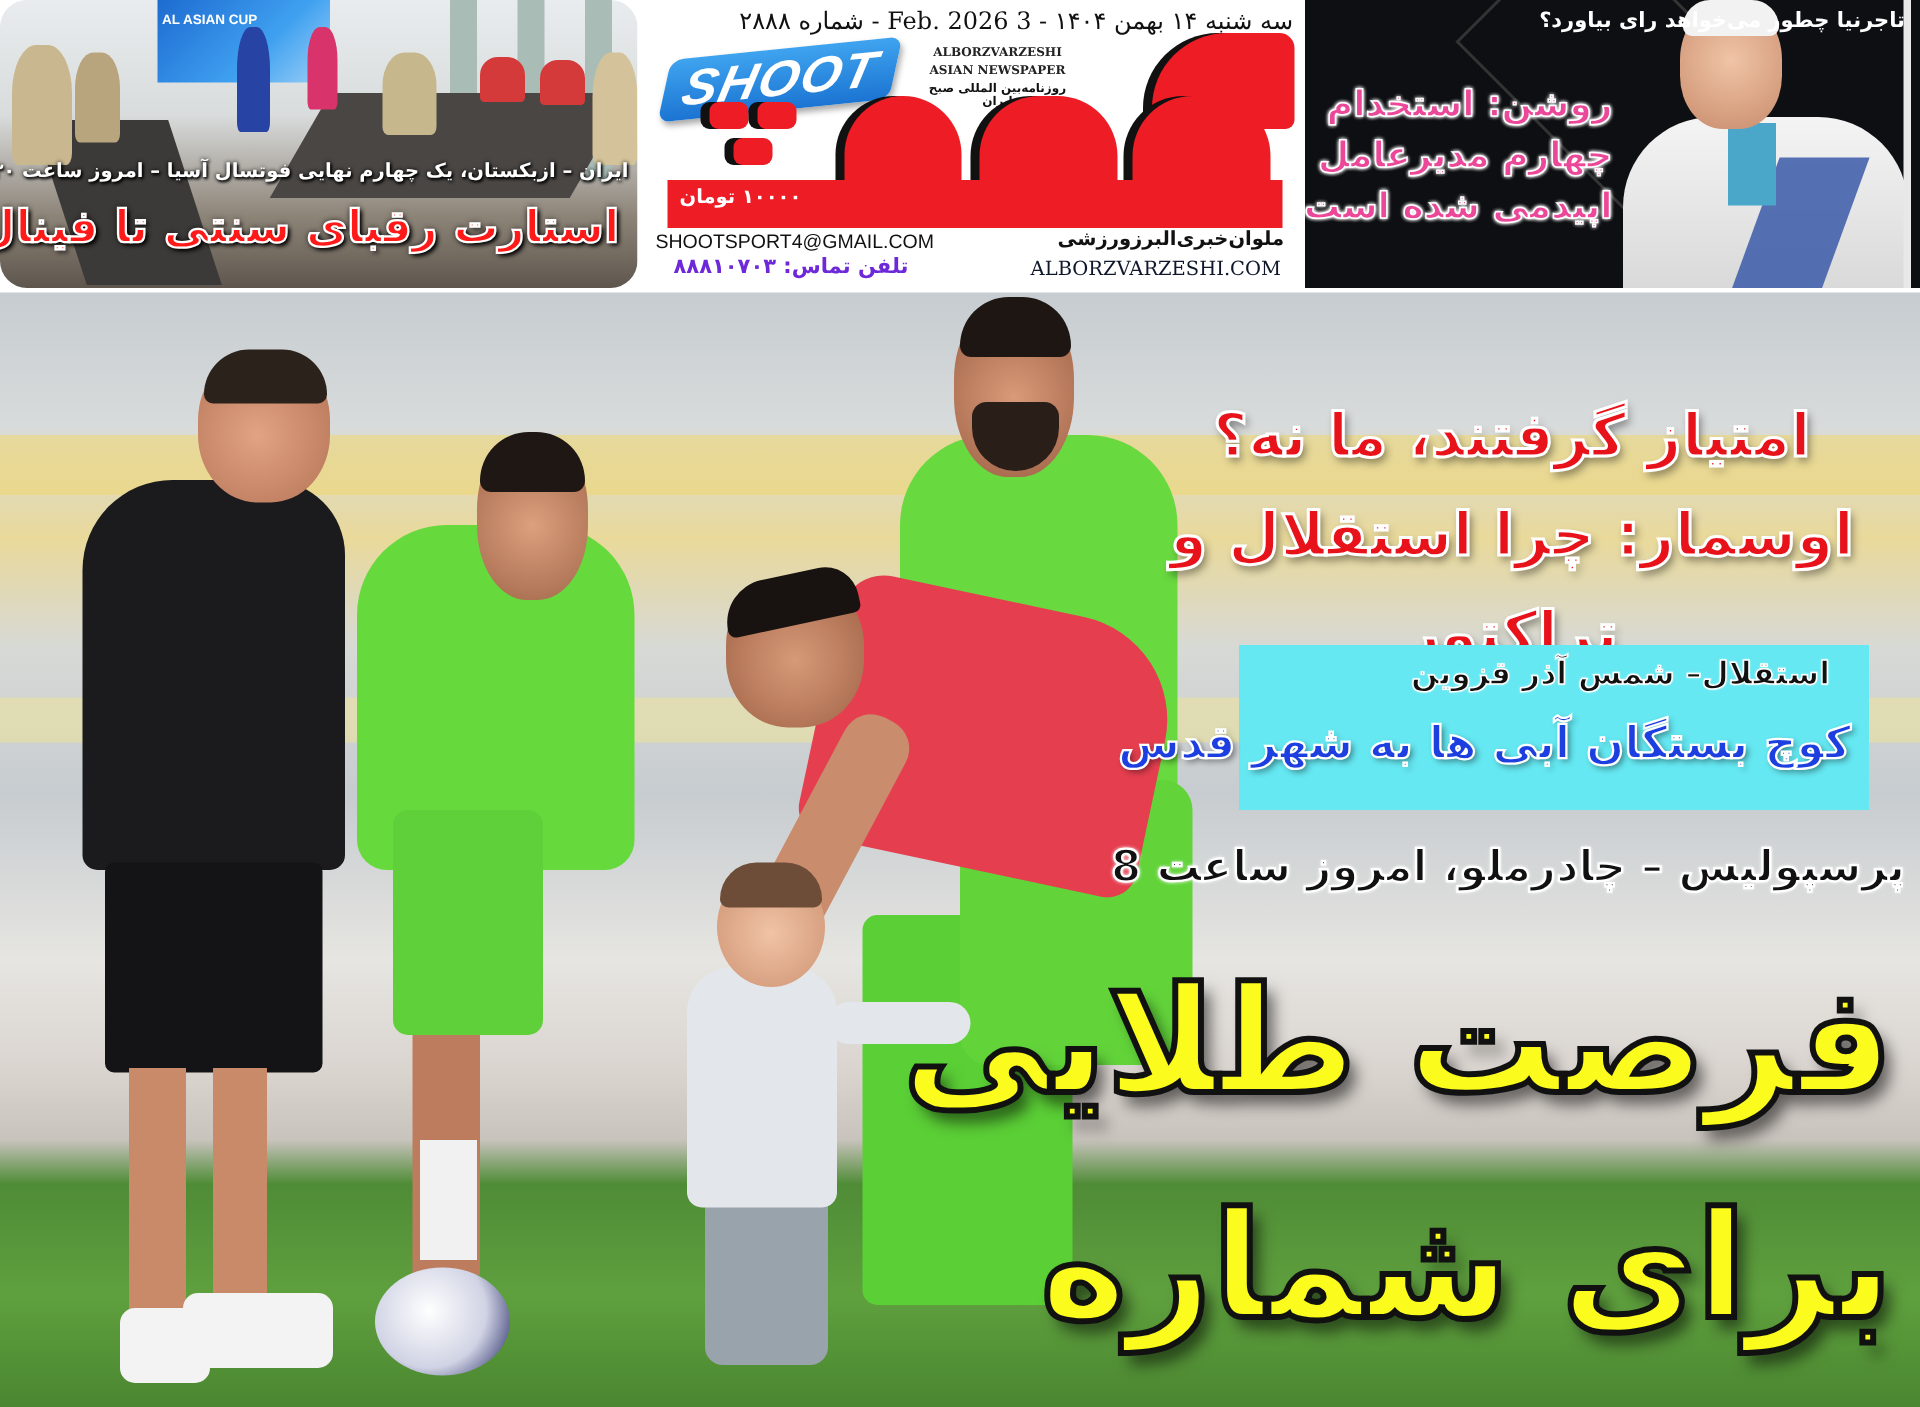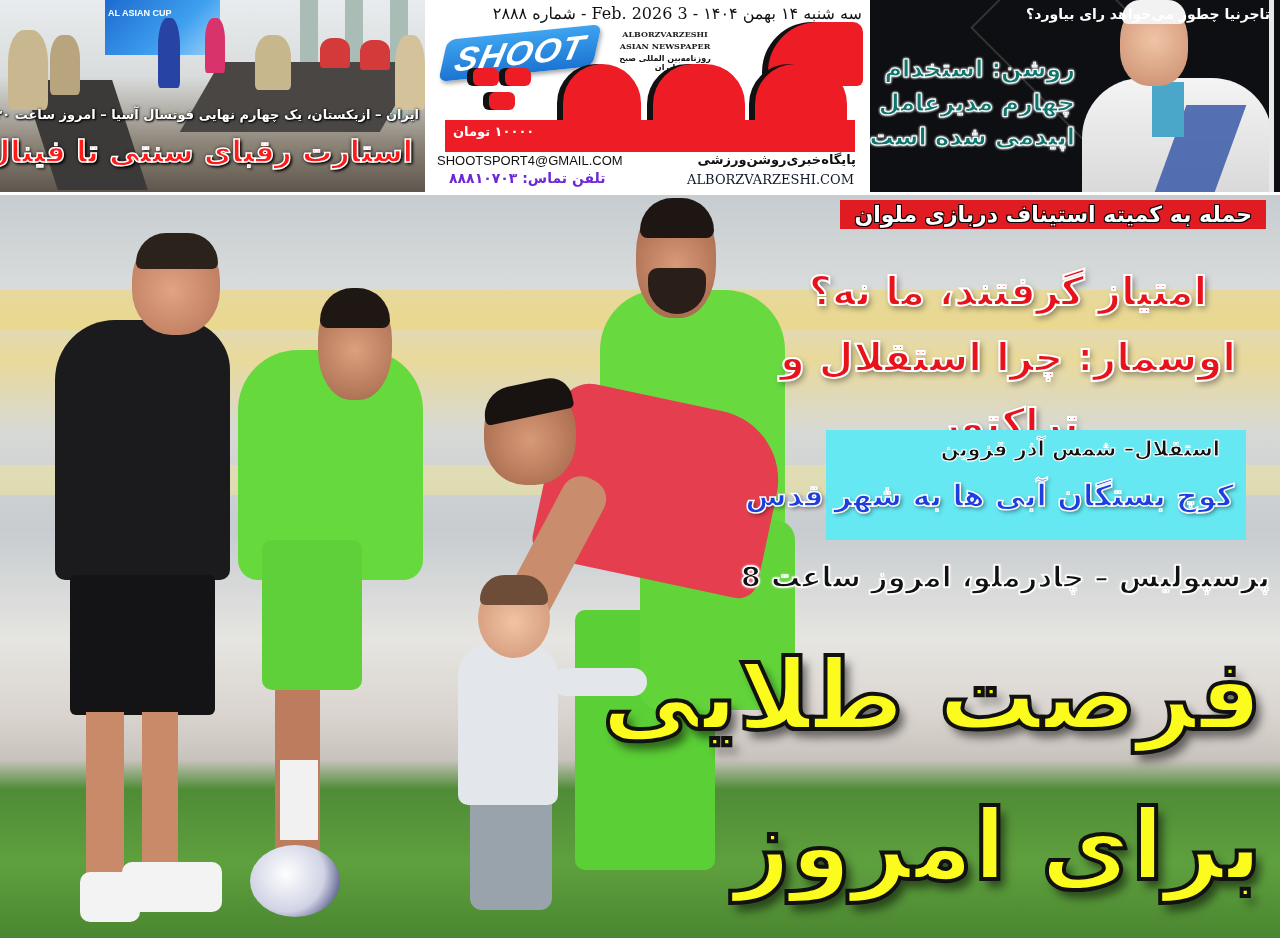--- a/index.html
+++ b/index.html
@@ -1,21 +1,21 @@
 <!DOCTYPE html>
 <html><head>
 <meta charset="utf-8">
 <style>
   html,body{margin:0;padding:0;}
   body{width:1280px;height:938px;overflow:hidden;background:#ffffff;position:relative;font-family:"DejaVu Sans",sans-serif;}
   .page{position:absolute;left:0;top:0;width:1280px;height:938px;}
 
   
   .top-left{position:absolute;left:0;top:0;width:425px;height:192px;overflow:hidden;
-    background:linear-gradient(180deg,#e9ecee 0%,#d9dcdc 40%,#8d8478 75%,#5e564d 100%);}
+    background:linear-gradient(180deg,#e9ecee 0%,#d9dcdc 40%,#8d8478 75%,#5e564d 100%);border-radius:18px;}
   .tl-screen{position:absolute;left:105px;top:0;width:115px;height:55px;background:linear-gradient(135deg,#1d6bd0,#3fa0f0 60%,#9ed2f7);}
   .tl-screen-text{position:absolute;left:108px;top:8px;font:bold 9px "Liberation Sans",sans-serif;color:#fff;}
   .tl-curtain{position:absolute;top:0;width:18px;height:120px;background:#a9bcb6;}
   .tl-table-l{position:absolute;left:40px;top:80px;width:90px;height:110px;background:#3c3a38;transform:skewX(18deg);}
   .tl-table-r{position:absolute;left:200px;top:62px;width:200px;height:70px;background:#494644;transform:skewX(-30deg);}
   .tl-person{position:absolute;border-radius:40% 40% 10% 10%;}
   .tl-kicker{position:absolute;right:6px;top:107px;font:bold 13px "DejaVu Sans",sans-serif;color:#fff;direction:rtl;white-space:nowrap;text-shadow:0 0 3px #000,1px 1px 2px #000;}
   .tl-title{position:absolute;right:12px;top:134px;font:bold 30px "DejaVu Sans",sans-serif;color:#ff1a1a;direction:rtl;white-space:nowrap;
     -webkit-text-stroke:1.5px #fff;text-shadow:0 0 4px #000,2px 2px 3px #000;}
 
@@ -37,21 +37,21 @@
 
   .top-right{position:absolute;left:870px;top:0;width:410px;height:192px;overflow:hidden;background:#0e0f12;}
   .tr-glow{position:absolute;left:120px;top:-20px;width:160px;height:120px;border:2px solid #333;transform:rotate(45deg);}
   .tr-light{position:absolute;right:6px;top:0;width:5px;height:192px;background:#e8e8e8;}
   .tr-man-body{position:absolute;left:212px;top:78px;width:190px;height:120px;background:linear-gradient(180deg,#f4f4f4,#d8d8d8);border-radius:60px 60px 0 0;}
   .tr-man-stripe{position:absolute;left:300px;top:105px;width:60px;height:90px;background:#3a5aa8;transform:skewX(-20deg);opacity:.85;}
   .tr-man-shirt{position:absolute;left:282px;top:82px;width:32px;height:55px;background:#4aa7c9;}
   .tr-man-head{position:absolute;left:250px;top:2px;width:68px;height:84px;background:radial-gradient(circle at 50% 45%,#f0c4a6,#c88c6c);border-radius:45% 45% 42% 42%;}
   .tr-man-hair{position:absolute;left:252px;top:0;width:64px;height:24px;background:#f2f2f2;border-radius:30px 30px 10px 10px;}
   .tr-kicker{position:absolute;right:170px;top:6px;font:bold 14px "DejaVu Sans",sans-serif;color:#fff;direction:rtl;white-space:nowrap;}
-  .tr-title{position:absolute;right:205px;top:52px;font:bold 24px "DejaVu Sans",sans-serif;color:#0f766e;direction:rtl;text-align:right;line-height:34px;
+  .tr-title{position:absolute;right:205px;top:52px;font:bold 24px "DejaVu Sans",sans-serif;color:#ec4899;direction:rtl;text-align:right;line-height:34px;
     -webkit-text-stroke:1px #fff;text-shadow:0 0 3px #fff,0 0 3px #fff,0 0 3px #fff;white-space:nowrap;}
 
   
   .hero{position:absolute;left:0;top:195px;width:1280px;height:743px;overflow:hidden;
     background:linear-gradient(180deg,#c6ccd0 0%,#d8dbdb 12%,#e9d99a 22%,#d7d9d6 32%,#c7ccd0 45%,#e6e5e1 60%,#dad4cf 70%,#c9c3bd 76%,#4f8c36 80%,#5fa03e 90%,#4a8630 100%);}
   .hero-stripe{position:absolute;left:0;width:1280px;}
   .fig{position:absolute;}
   .man1-shirt{left:55px;top:320px;width:175px;height:260px;background:#1b1b1d;border-radius:60px 50px 10px 10px;}
   .man1-head{left:132px;top:235px;width:88px;height:100px;background:radial-gradient(circle at 45% 55%,#e1a383,#b16f52);border-radius:45%;}
   .man1-hair{left:136px;top:233px;width:82px;height:36px;background:#2c221c;border-radius:40px 40px 8px 8px;}
@@ -140,21 +140,21 @@
       <div class="mh-logo-blk" style="left:312px;top:4px;width:92px;height:62px;"></div>
       <div class="mh-logo-blk" style="left:120px;top:4px;width:78px;height:62px;border-radius:40px 40px 6px 6px;"></div>
       <div class="mh-logo-blk" style="left:30px;top:8px;width:26px;height:18px;border-radius:6px;"></div>
       <div class="mh-logo-blk" style="left:62px;top:8px;width:26px;height:18px;border-radius:6px;"></div>
       <div class="mh-logo-blk" style="left:46px;top:32px;width:26px;height:18px;border-radius:6px;"></div>
     </div>
     <div class="mh-logo-red"></div>
     <div class="mh-price">۱۰۰۰۰ تومان</div>
     <div class="mh-email">SHOOTSPORT4@GMAIL.COM</div>
     <div class="mh-phone">تلفن تماس: ۸۸۸۱۰۷۰۳</div>
-    <div class="mh-site-fa">پایگاه‌خبری‌روشن‌ورزشی</div>
+    <div class="mh-site-fa">ملوان‌خبری‌البرز‌ورزشی</div>
     <div class="mh-site-en">ALBORZVARZESHI.COM</div>
   </div>
 
   <div class="top-right">
     <div class="tr-glow"></div>
     <div class="tr-man-body"></div>
     <div class="tr-man-stripe"></div>
     <div class="tr-man-shirt"></div>
     <div class="tr-man-head"></div>
     <div class="tr-man-hair"></div>
@@ -200,26 +200,25 @@
   <div class="fig man4-arm"></div>
   <div class="fig man4-head"></div>
   <div class="fig man4-hair"></div>
 
   <div class="fig kid-pants"></div>
   <div class="fig kid-body"></div>
   <div class="fig kid-arm"></div>
   <div class="fig kid-head"></div>
   <div class="fig kid-hair"></div>
 
-  <div class="h-red-bar">حمله به کمیته استیناف دربازی ملوان</div>
   <div class="h-quote">
     <div>امتیاز گرفتند، ما نه؟</div>
     <div>اوسمار: چرا استقلال و تراکتور</div>
   </div>
   <div class="h-cyan"></div>
   <div class="h-cyan-kicker">استقلال– شمس آذر قزوین</div>
   <div class="h-cyan-title">کوچ بستگان آبی ها به شهر قدس</div>
   <div class="h-match">پرسپولیس – چادرملو، امروز ساعت 8</div>
   <div class="h-main">
     <div>فرصت طلایی</div>
-    <div>برای امروز</div>
+    <div>برای شماره</div>
   </div>
 </div>
 
 </body></html>

